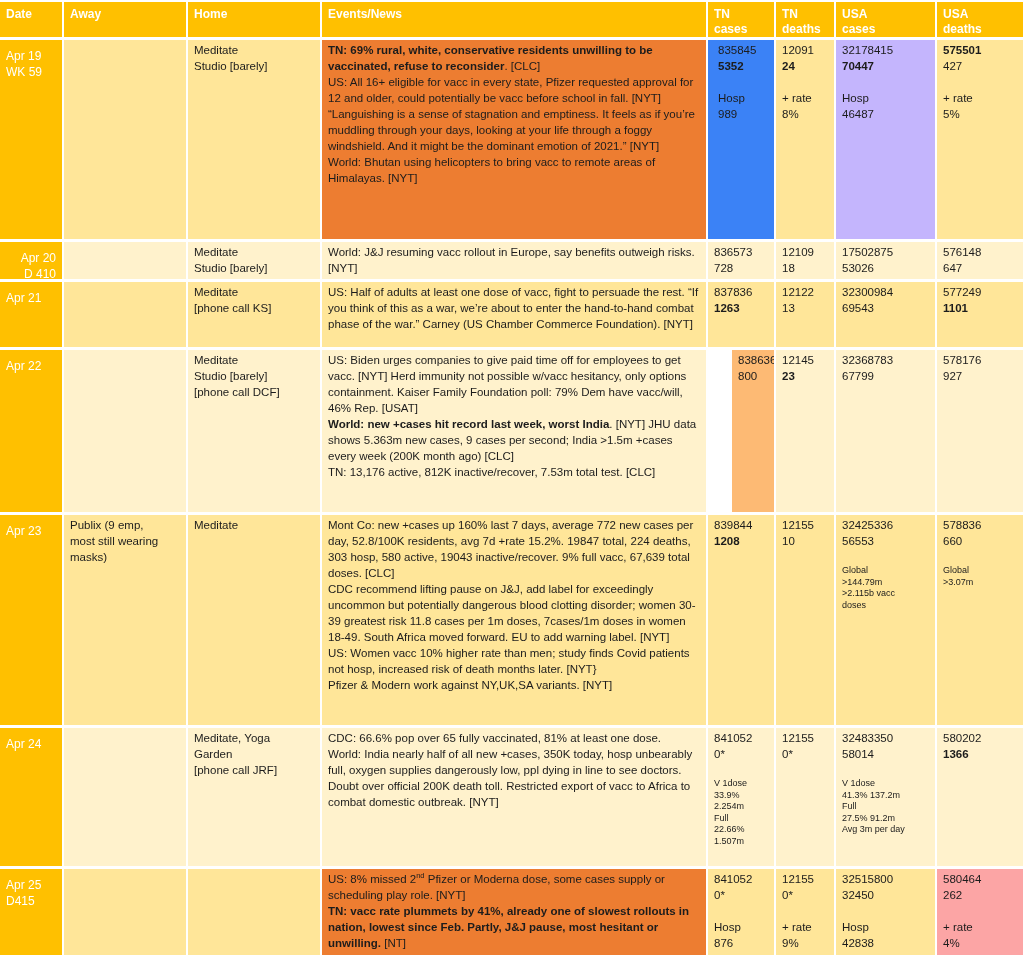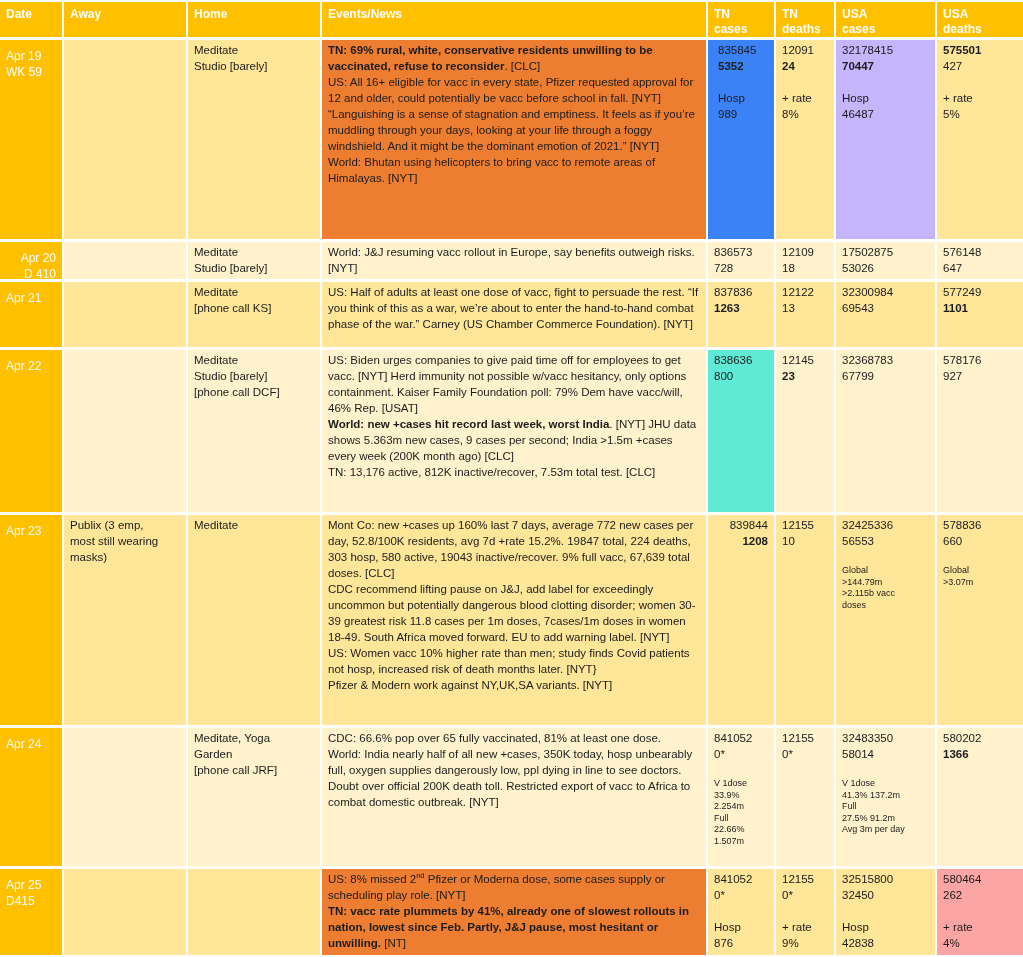--- a/index.html
+++ b/index.html
@@ -178,54 +178,54 @@
     <div class="cell" style="background: rgb(255, 242, 204); color: rgb(28, 28, 28);">
       <div class="">Meditate</div>
       <div class="">Studio [barely]</div>
       <div class="">[phone call DCF]</div>
     </div>
     <div class="cell events" style="background: rgb(255, 242, 204); color: rgb(28, 28, 28);">
       <div class="para"><span>US: Biden urges companies to give paid time off for employees to get vacc. [NYT] Herd immunity not possible w/vacc hesitancy, only options containment. Kaiser Family Foundation poll: 79% Dem have vacc/will, 46% Rep. [USAT]</span></div>
       <div class="para"><span class="b">World: new +cases hit record last week, worst India</span><span>. [NYT] JHU data shows 5.363m new cases, 9 cases per second; India &gt;1.5m +cases every week (200K month ago) [CLC]</span></div>
       <div class="para"><span>TN: 13,176 active, 812K inactive/recover, 7.53m total test. [CLC]</span></div>
     </div>
-    <div class="cell num" style="background: #5eead4; color: rgb(28, 28, 28);">
+    <div class="cell num" style="background: #fdba74; color: rgb(28, 28, 28); margin-left: 24px;">
       <div class="">838636</div>
       <div class="">800</div>
     </div>
     <div class="cell num" style="background: rgb(255, 242, 204); color: rgb(28, 28, 28);">
       <div class="">12145</div>
       <div class="b ">23</div>
     </div>
     <div class="cell num" style="background: rgb(255, 242, 204); color: rgb(28, 28, 28);">
       <div class="">32368783</div>
       <div class="">67799</div>
     </div>
     <div class="cell num" style="background: rgb(255, 242, 204); color: rgb(28, 28, 28);">
       <div class="">578176</div>
       <div class="">927</div>
     </div>
     <div class="cell date" style="background: rgb(255, 192, 0);">
       <div class="">Apr 23</div>
     </div>
     <div class="cell" style="background: rgb(255, 230, 153); color: rgb(28, 28, 28);">
-      <div class="">Publix (3 emp,</div>
+      <div class="">Publix (9 emp,</div>
       <div class="">most still wearing</div>
       <div class="">masks)</div>
     </div>
     <div class="cell" style="background: rgb(255, 230, 153); color: rgb(28, 28, 28);">
       <div class="">Meditate</div>
     </div>
     <div class="cell events" style="background: rgb(255, 230, 153); color: rgb(28, 28, 28);">
       <div class="para"><span>Mont Co: new +cases up 160% last 7 days, average 772 new cases per day, 52.8/100K residents, avg 7d +rate 15.2%. 19847 total, 224 deaths, 303 hosp, 580 active, 19043 inactive/recover. 9% full vacc, 67,639 total doses. [CLC]</span></div>
       <div class="para"><span>CDC recommend lifting pause on J&amp;J, add label for exceedingly uncommon but potentially dangerous blood clotting disorder; women 30-39 greatest risk 11.8 cases per 1m doses, 7cases/1m doses in women 18-49. South Africa moved forward. EU to add warning label.  [NYT]</span></div>
       <div class="para"><span>US: Women vacc 10% higher rate than men; study finds Covid patients not hosp, increased risk of death months later. [NYT}</span></div>
       <div class="para"><span>Pfizer &amp; Modern work against NY,UK,SA variants. [NYT]</span></div>
     </div>
-    <div class="cell num" style="background: rgb(255, 230, 153); color: rgb(28, 28, 28); text-align: right;">
+    <div class="cell num" style="background: rgb(255, 230, 153); color: rgb(28, 28, 28);">
       <div class="">839844</div>
       <div class="b ">1208</div>
     </div>
     <div class="cell num" style="background: rgb(255, 230, 153); color: rgb(28, 28, 28);">
       <div class="">12155</div>
       <div class="">10</div>
     </div>
     <div class="cell num" style="background: rgb(255, 230, 153); color: rgb(28, 28, 28);">
       <div class="">32425336</div>
       <div class="">56553</div>

